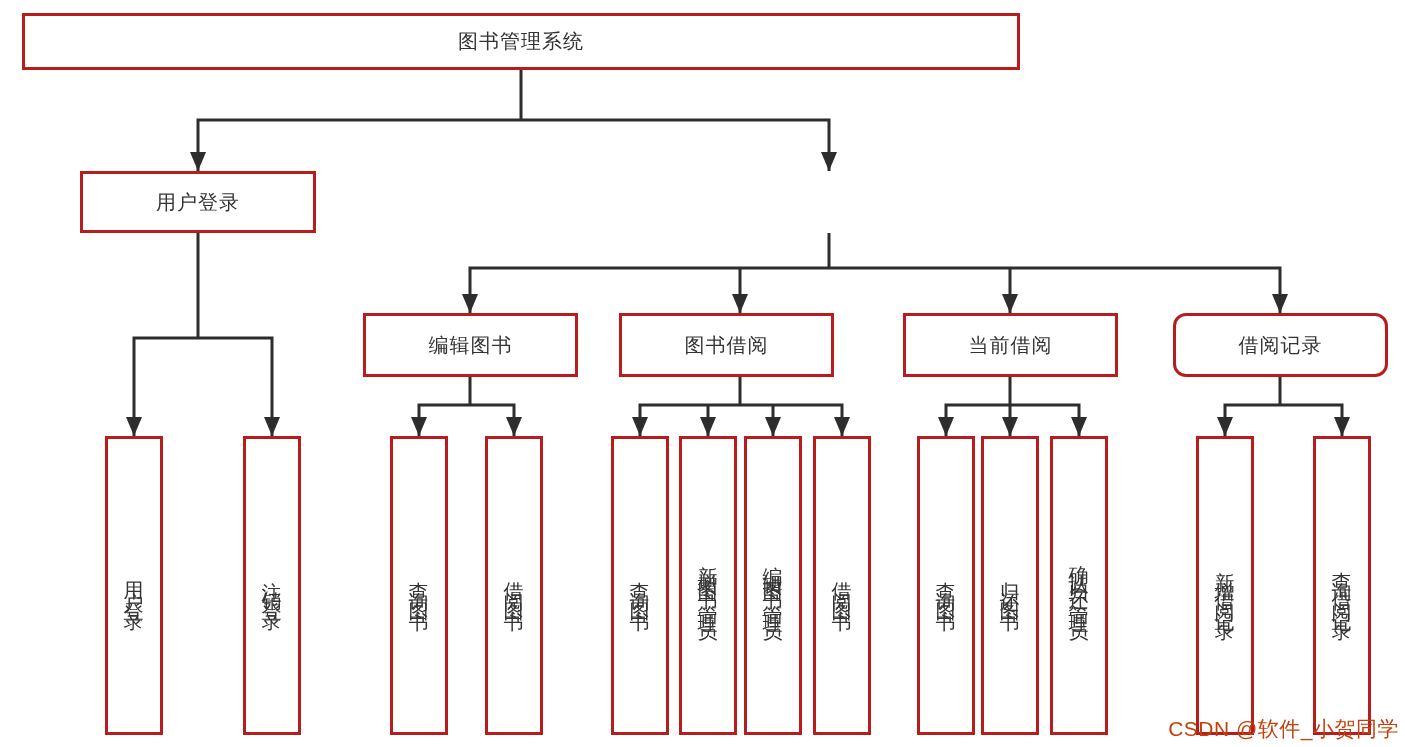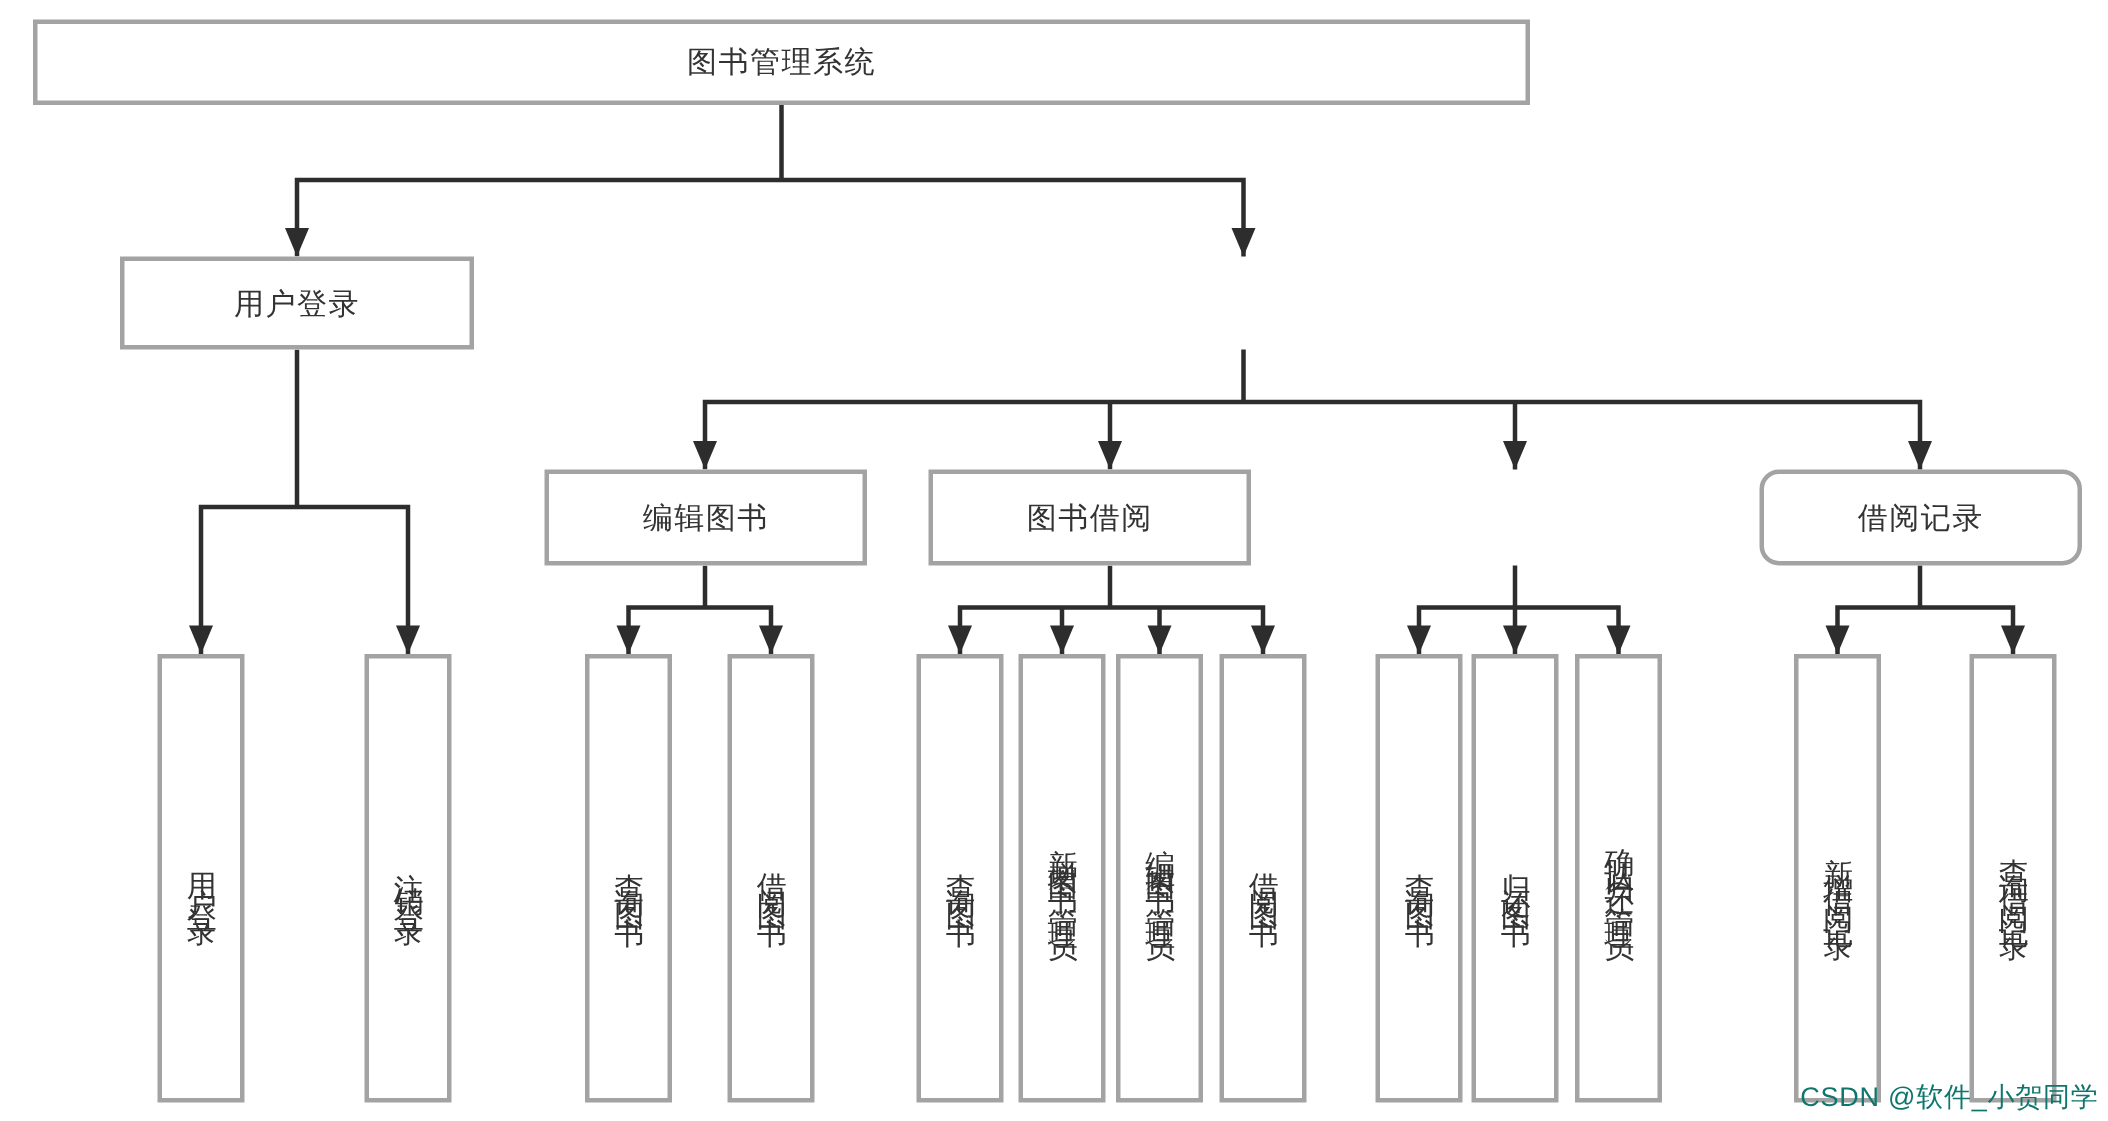--- a/index.html
+++ b/index.html
@@ -13,21 +13,21 @@
   }
   #connectors {
     position: absolute;
     left: 0; top: 0;
     z-index: 0;
   }
   .node {
     position: absolute;
     box-sizing: border-box;
     background: #ffffff;
-    border: 3px solid #a3a3a3;
+    border: 3px solid #b91c1c;
     display: flex;
     align-items: center;
     justify-content: center;
     color: #333333;
     z-index: 1;
     text-align: center;
   }
   .node.h {
     font-size: 20px;
     letter-spacing: 1px;
@@ -40,23 +40,23 @@
     letter-spacing: 10px;
     line-height: 1;
   }
   .node.v.tight {
     letter-spacing: 8px;
   }
   #watermark {
     position: absolute;
     right: 6px;
     bottom: 4px;
-    font-size: 18px;
+    font-size: 21px;
     letter-spacing: 0.5px;
-    color: #0f766e;
+    color: #c2410c;
     z-index: 2;
     white-space: nowrap;
   }
 </style>
 </head>
 <body>
 
 <div id="stage">
 
   <svg id="connectors" width="1405" height="747" viewBox="0 0 1405 747" aria-hidden="true">
@@ -91,20 +91,21 @@
       <polygon points="1334,417 1350,417 1342,436"></polygon>
     </g>
   </svg>
 
   <div class="node h" style="left:22px; top:13px; width:998px; height:57px;">图书管理系统</div>
 
   <div class="node h" style="left:80px; top:171px; width:236px; height:62px;">用户登录</div>
 
   <div class="node h" style="left:363px; top:313px; width:215px; height:64px;">编辑图书</div>
   <div class="node h" style="left:619px; top:313px; width:215px; height:64px;">图书借阅</div>
+  <div class="node h" style="left:903px; top:313px; width:215px; height:64px;">当前借阅</div>
   <div class="node h" style="left:1173px; top:313px; width:215px; height:64px;border-radius:13px;">借阅记录</div>
 
   <div class="node v" style="left:105px; top:436px; width:58px; height:299px;">用户登录</div>
   <div class="node v" style="left:243px; top:436px; width:58px; height:299px;">注销登录</div>
 
   <div class="node v" style="left:390px; top:436px; width:58px; height:299px;">查询图书</div>
   <div class="node v" style="left:485px; top:436px; width:58px; height:299px;">借阅图书</div>
 
   <div class="node v" style="left:611px; top:436px; width:58px; height:299px;">查询图书</div>
   <div class="node v tight" style="left:679px; top:436px; width:58px; height:299px;">新增图书（管理员）</div>

